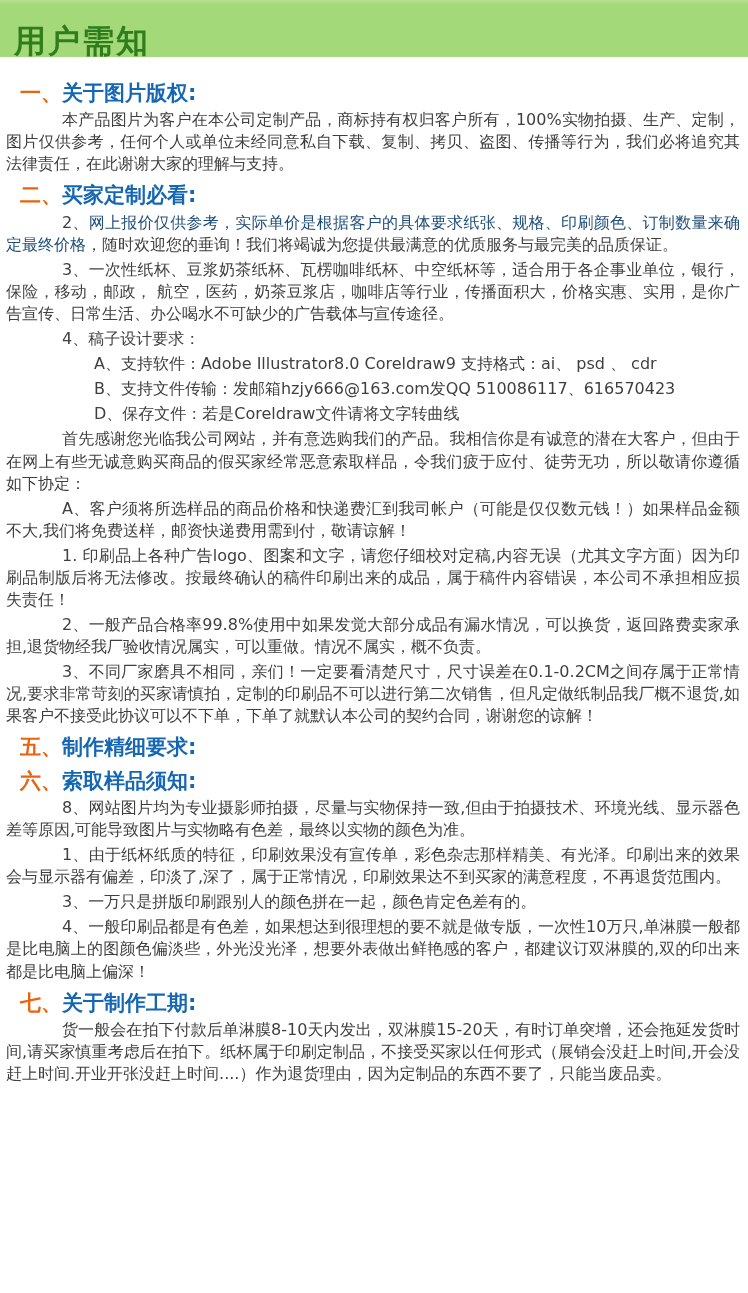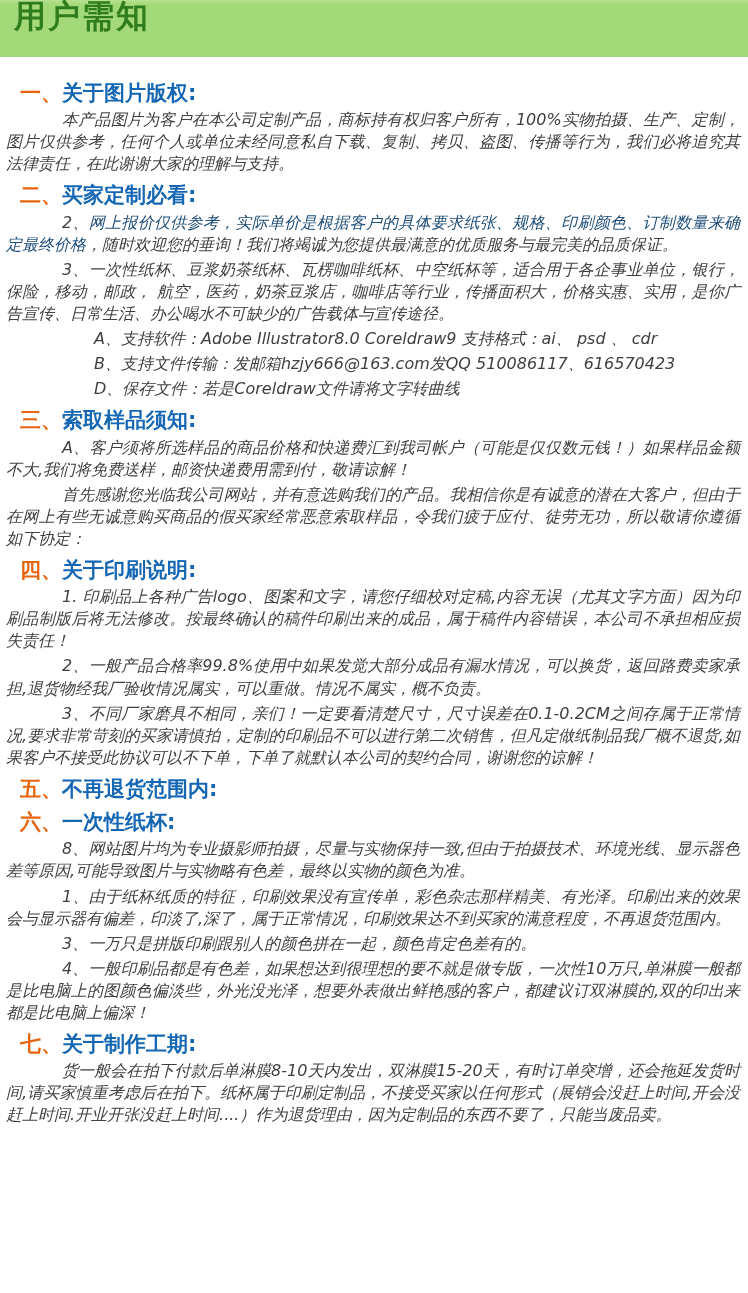--- a/index.html
+++ b/index.html
@@ -18,21 +18,21 @@
     background:var(--page-bg);
     font-family:"DejaVu Sans","Liberation Sans",sans-serif;
     color:var(--body-text);
     overflow:hidden;
   }
   .banner{
     width:748px;
     height:57px;
     background:linear-gradient(to bottom, #b7e292 0px, var(--banner-bg) 4px, var(--banner-bg) 100%);
     display:flex;
-    align-items:flex-start;
+    align-items:flex-end;
     box-sizing:border-box;
     padding-left:14px;
   }
   .banner-title{
     font-size:32px;
     font-weight:bold;
     color:var(--banner-text);
     letter-spacing:2px;
     line-height:1;
   }
@@ -47,21 +47,20 @@
     margin:7px 0 3px 14px;
     line-height:1.25;
   }
   .sec-num{color:var(--heading-number);}
   .sec-title{color:var(--heading-text);margin-top:46px;}
   .body-p{
     font-size:16px;
     line-height:1.38;
     margin:0 0 3px 0;
     text-align:justify;
-    font-style:italic;
   }
   .indent-item{text-indent:3.5em;}
   .indent-letter{text-indent:5.5em;}
   .run-blue{color:var(--highlight-blue);}
 </style>
 </head>
 <body>
 
 <div class="banner">
   <span class="banner-title">用户需知</span>
@@ -74,51 +73,46 @@
     </h2>
   <p class="body-p indent-item"><span class="run">本产品图片为客户在本公司定制产品，商标持有权归客户所有，100%实物拍摄、生产、定制，图片仅供参考，任何个人或单位未经同意私自下载、复制、拷贝、盗图、传播等行为，我们必将追究其法律责任，在此谢谢大家的理解与支持。</span></p>
     </section>
 
   <section>
     <h2 class="sec-heading">
       <span class="sec-num">二、</span><span class="sec-title">买家定制必看:</span>
     </h2>
       <p class="body-p indent-item"><span class="run">2、</span><span class="run run-blue">网上报价仅供参考，实际单价是根据客户的具体要求纸张、规格、印刷颜色、订制数量来确定最终价格</span><span class="run">，随时欢迎您的垂询！我们将竭诚为您提供最满意的优质服务与最完美的品质保证。</span></p>
       <p class="body-p indent-item"><span class="run">3、一次性纸杯、豆浆奶茶纸杯、瓦楞咖啡纸杯、中空纸杯等，适合用于各企事业单位，银行，保险，移动，邮政， 航空，医药，奶茶豆浆店，咖啡店等行业，传播面积大，价格实惠、实用，是你广告宣传、日常生活、办公喝水不可缺少的广告载体与宣传途径。</span></p>
+      <p class="body-p indent-item"><span class="run">4、稿子设计要求：</span></p>
       <p class="body-p indent-letter"><span class="run">A、支持软件：Adobe Illustrator8.0   Coreldraw9    支持格式：ai、 psd 、 cdr</span></p>
       <p class="body-p indent-letter"><span class="run">B、支持文件传输：发邮箱hzjy666@163.com发QQ 510086117、616570423</span></p>
       <p class="body-p indent-letter"><span class="run">D、保存文件：若是Coreldraw文件请将文字转曲线</span></p>
     </section>
 
   <section>
-    <h2 class="sec-heading">
-      <span class="sec-num">三、</span><span class="sec-title">索取样品须知:</span>
-    </h2>
-  <p class="body-p indent-item"><span class="run">A、客户须将所选样品的商品价格和快递费汇到我司帐户（可能是仅仅数元钱！）如果样品金额不大,我们将免费送样，邮资快递费用需到付，敬请谅解！</span></p>
-      <p class="body-p indent-item"><span class="run">首先感谢您光临我公司网站，并有意选购我们的产品。我相信你是有诚意的潜在大客户，但由于在网上有些无诚意购买商品的假买家经常恶意索取样品，令我们疲于应付、徒劳无功，所以敬请你遵循如下协定：</span></p>
+  <p class="body-p indent-item"><span class="run">首先感谢您光临我公司网站，并有意选购我们的产品。我相信你是有诚意的潜在大客户，但由于在网上有些无诚意购买商品的假买家经常恶意索取样品，令我们疲于应付、徒劳无功，所以敬请你遵循如下协定：</span></p>
+      <p class="body-p indent-item"><span class="run">A、客户须将所选样品的商品价格和快递费汇到我司帐户（可能是仅仅数元钱！）如果样品金额不大,我们将免费送样，邮资快递费用需到付，敬请谅解！</span></p>
     </section>
 
   <section>
-    <h2 class="sec-heading">
-      <span class="sec-num">四、</span><span class="sec-title">关于印刷说明:</span>
-    </h2>
   <p class="body-p indent-item"><span class="run">1. 印刷品上各种广告logo、图案和文字，请您仔细校对定稿,内容无误（尤其文字方面）因为印刷品制版后将无法修改。按最终确认的稿件印刷出来的成品，属于稿件内容错误，本公司不承担相应损失责任！</span></p>
       <p class="body-p indent-item"><span class="run">2、一般产品合格率99.8%使用中如果发觉大部分成品有漏水情况，可以换货，返回路费卖家承担,退货物经我厂验收情况属实，可以重做。情况不属实，概不负责。</span></p>
       <p class="body-p indent-item"><span class="run">3、不同厂家磨具不相同，亲们！一定要看清楚尺寸，尺寸误差在0.1-0.2CM之间存属于正常情况,要求非常苛刻的买家请慎拍，定制的印刷品不可以进行第二次销售，但凡定做纸制品我厂概不退货,如果客户不接受此协议可以不下单，下单了就默认本公司的契约合同，谢谢您的谅解！</span></p>
     </section>
 
   <section>
     <h2 class="sec-heading">
-      <span class="sec-num">五、</span><span class="sec-title">不再退货范围内:</span>
+      <span class="sec-num">五、</span><span class="sec-title">制作精细要求:</span>
     </h2>
     </section>
 
   <section>
     <h2 class="sec-heading">
-      <span class="sec-num">六、</span><span class="sec-title">一次性纸杯:</span>
+      <span class="sec-num">六、</span><span class="sec-title">索取样品须知:</span>
     </h2>
   <p class="body-p indent-item"><span class="run">8、网站图片均为专业摄影师拍摄，尽量与实物保持一致,但由于拍摄技术、环境光线、显示器色差等原因,可能导致图片与实物略有色差，最终以实物的颜色为准。</span></p>
       <p class="body-p indent-item"><span class="run">1、由于纸杯纸质的特征，印刷效果没有宣传单，彩色杂志那样精美、有光泽。印刷出来的效果会与显示器有偏差，印淡了,深了，属于正常情况，印刷效果达不到买家的满意程度，不再退货范围内。</span></p>
       <p class="body-p indent-item"><span class="run">3、一万只是拼版印刷跟别人的颜色拼在一起，颜色肯定色差有的。</span></p>
       <p class="body-p indent-item"><span class="run">4、一般印刷品都是有色差，如果想达到很理想的要不就是做专版，一次性10万只,单淋膜一般都是比电脑上的图颜色偏淡些，外光没光泽，想要外表做出鲜艳感的客户，都建议订双淋膜的,双的印出来都是比电脑上偏深！</span></p>
     </section>
 
   <section>
     <h2 class="sec-heading">
       <span class="sec-num">七、</span><span class="sec-title">关于制作工期:</span>

